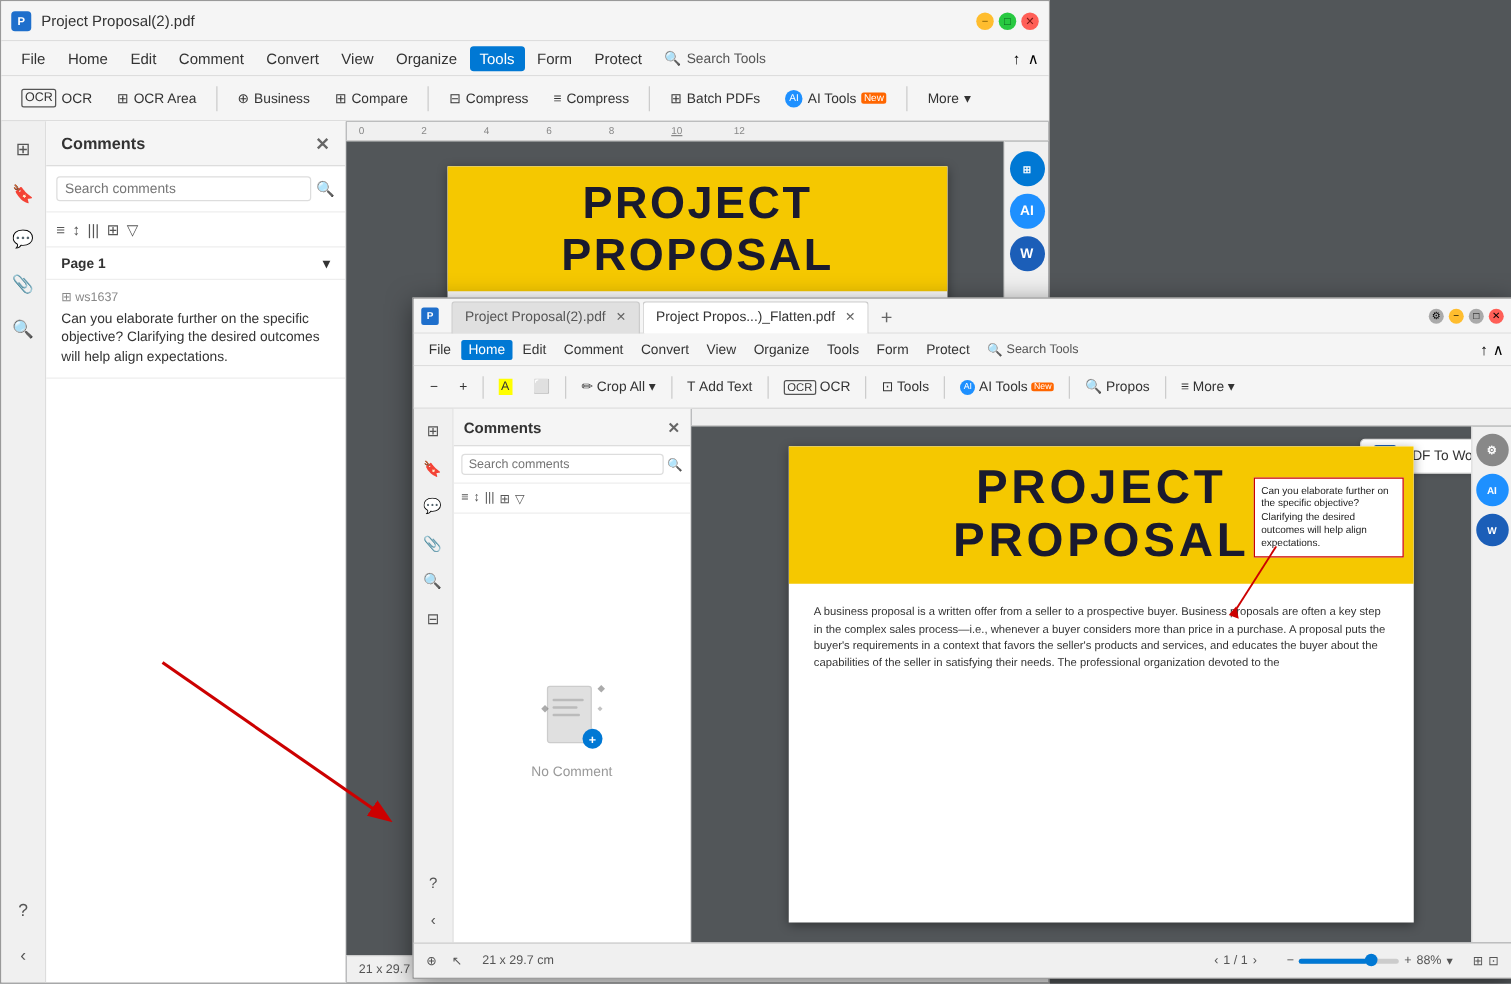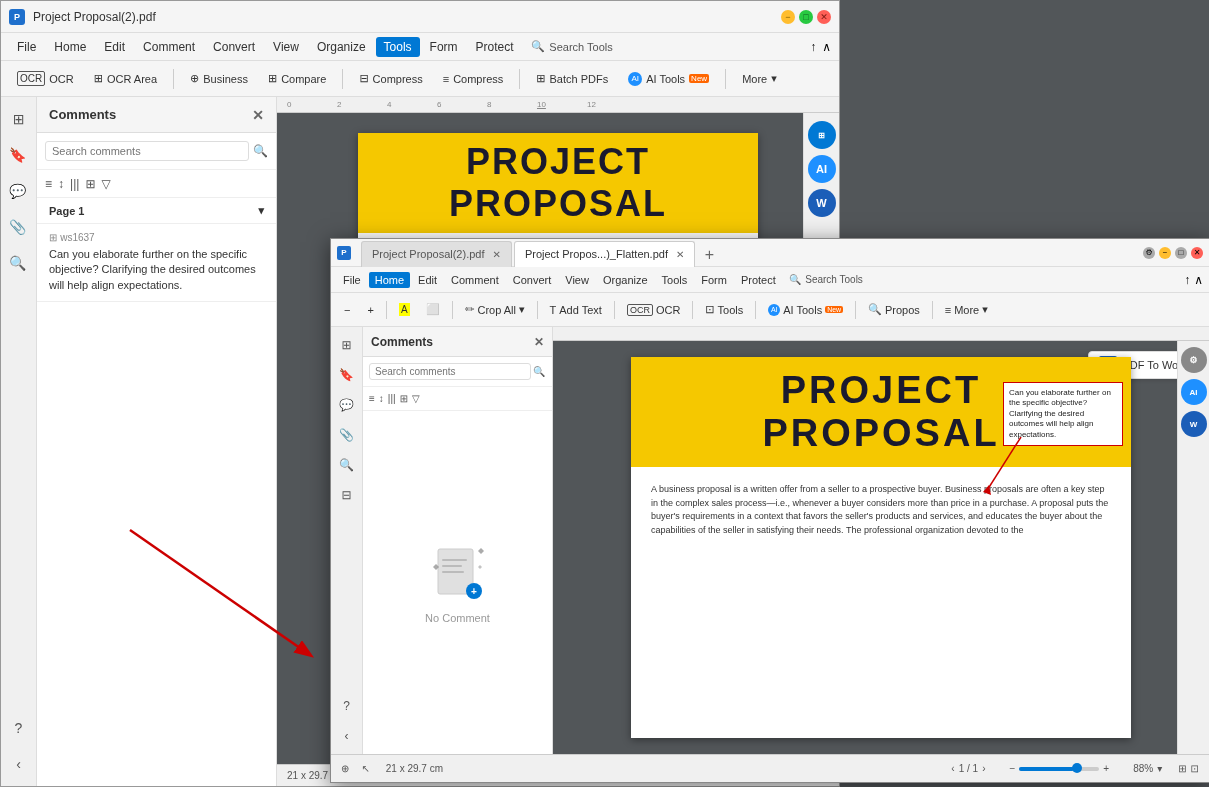--- a/index.html
+++ b/index.html
@@ -734,21 +734,21 @@
       </span>
       <span style="cursor:pointer;">›</span>
     </span>
     <span style="display:flex;align-items:center;gap:4px;margin-left:16px;">
       <span style="cursor:pointer;">−</span>
       <div class="wf-zoom-slider">
         <div class="wf-zoom-fill"></div>
         <div class="wf-zoom-thumb"></div>
       </div>
       <span style="cursor:pointer;">+</span>
-      <span style="margin-left:20px;">88%</span>
+      <span style="margin-left:0;">88%</span>
       <span style="cursor:pointer;">▾</span>
     </span>
     <span style="margin-left:8px;display:flex;gap:4px;">
       <span style="cursor:pointer;">⊞</span>
       <span style="cursor:pointer;">⊡</span>
     </span>
   </div>
 </div>
 
 <svg class="red-arrow" style="top:520px;left:110px;pointer-events:none;z-index:999;" width="230" height="160">

